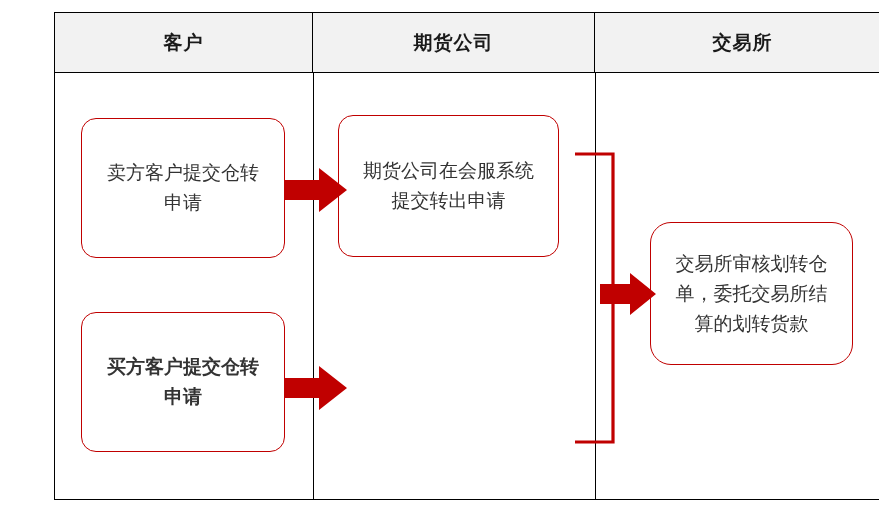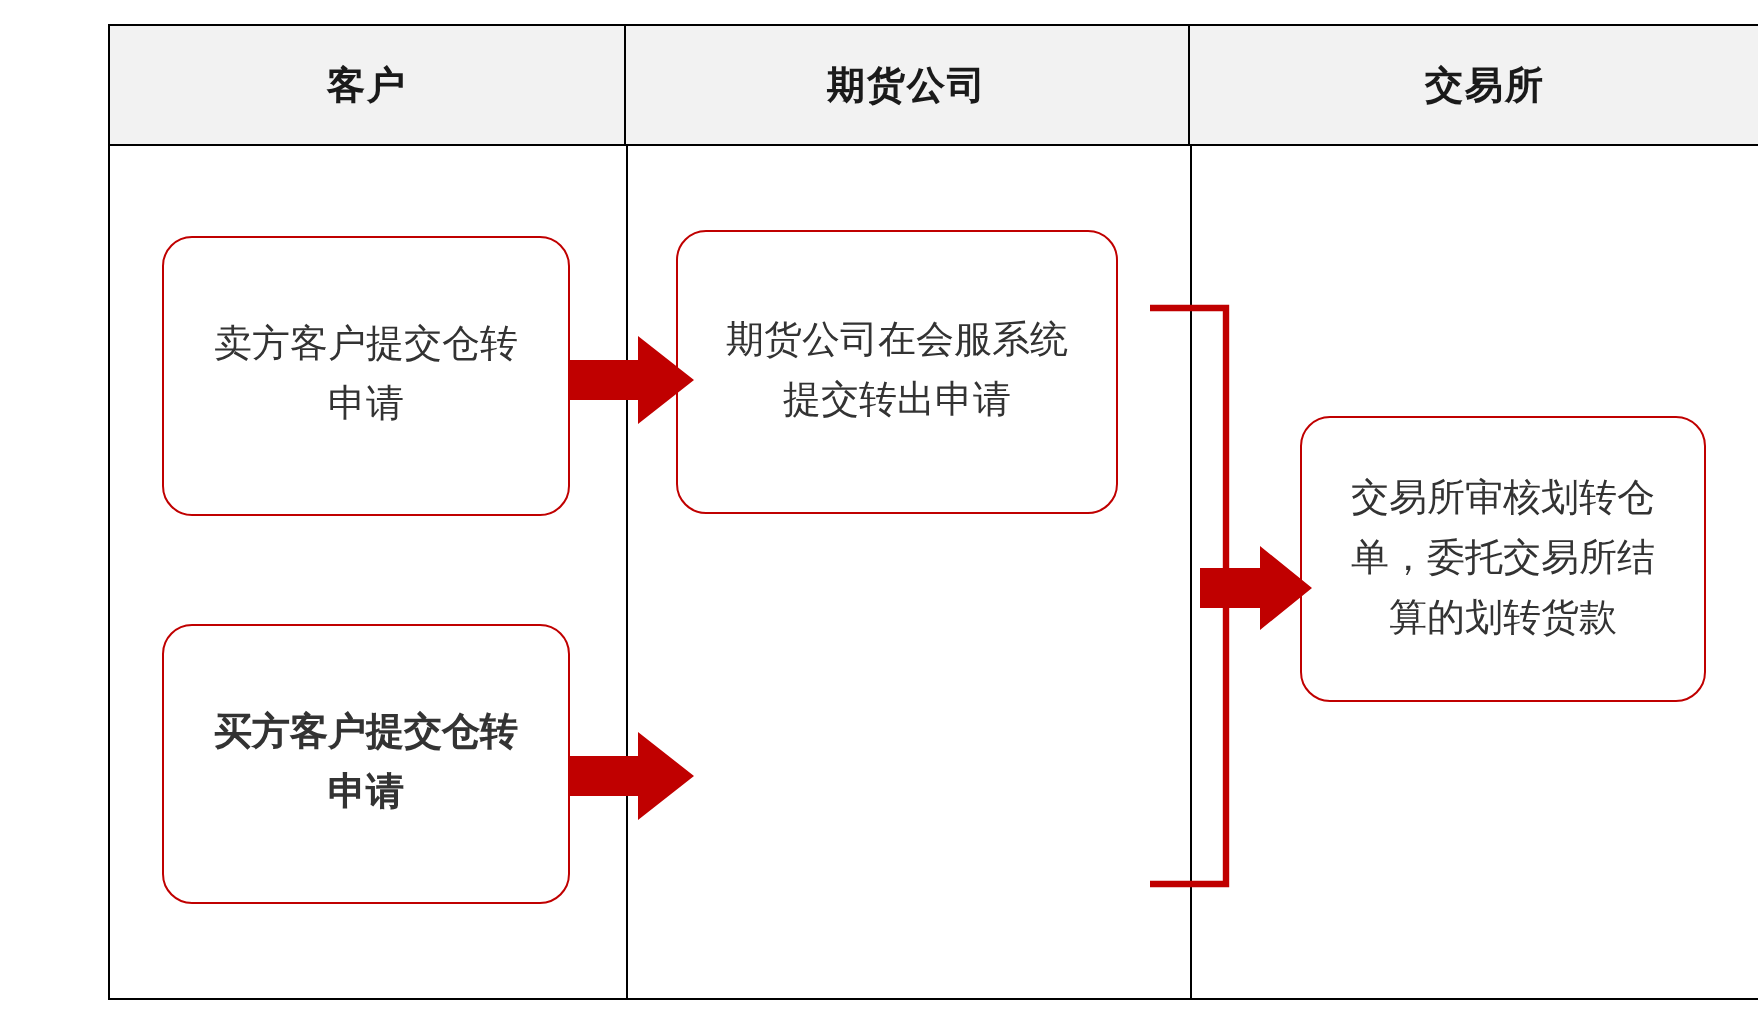--- a/index.html
+++ b/index.html
@@ -86,21 +86,21 @@
   }
   .pbox .txt {
     display: block;
     width: 100%;
   }
 
   #box-seller-apply   { left: 48px;  top: 118px; width: 204px; height: 140px; }
   #box-futures-out    { left: 305px; top: 115px; width: 221px; height: 142px; }
   #box-buyer-apply    { left: 48px;  top: 312px; width: 204px; height: 140px; font-weight: bold; }
   #box-futures-in     { left: 305px; top: 310px; width: 221px; height: 142px; }
-  #box-exchange-audit { left: 617px; top: 208px; width: 203px; height: 143px; }
+  #box-exchange-audit { left: 617px; top: 222px; width: 203px; height: 143px; border-radius: 21px; }
 
   
   .arrow {
     position: absolute;
     width: 62px;
     height: 44px;
   }
   #arrow-seller-to-futures   { left: 252px; top: 168px; }
   #arrow-buyer-to-futures    { left: 252px; top: 366px; }
   #arrow-bracket-to-exchange { left: 567px; top: 273px; width: 56px; height: 42px; }

